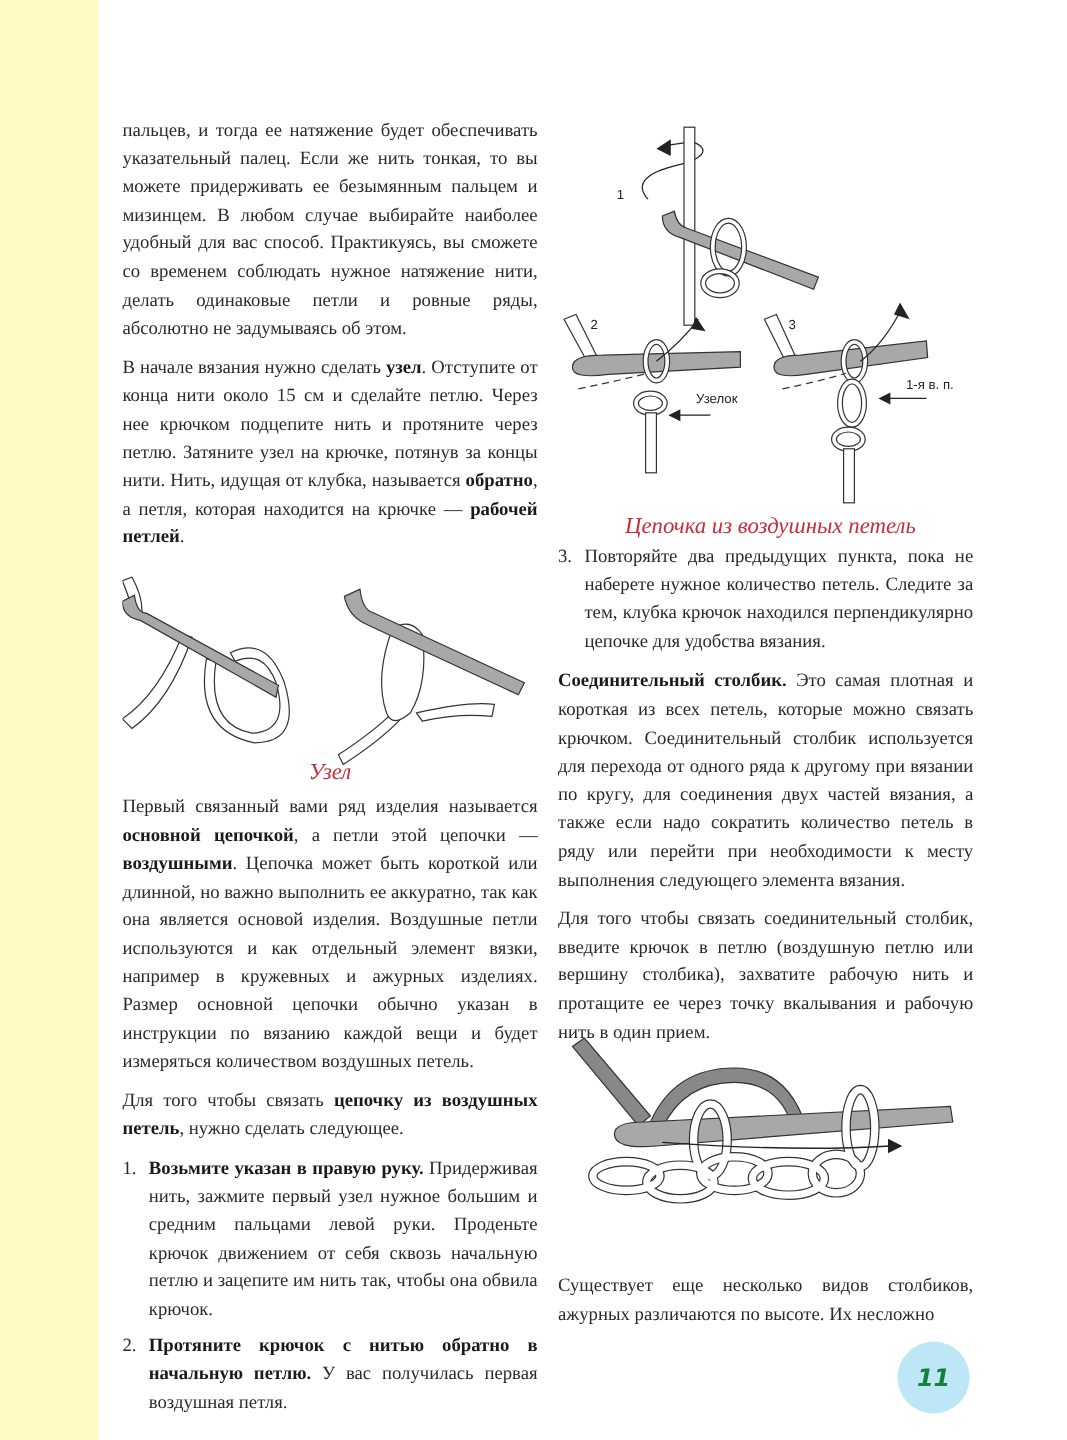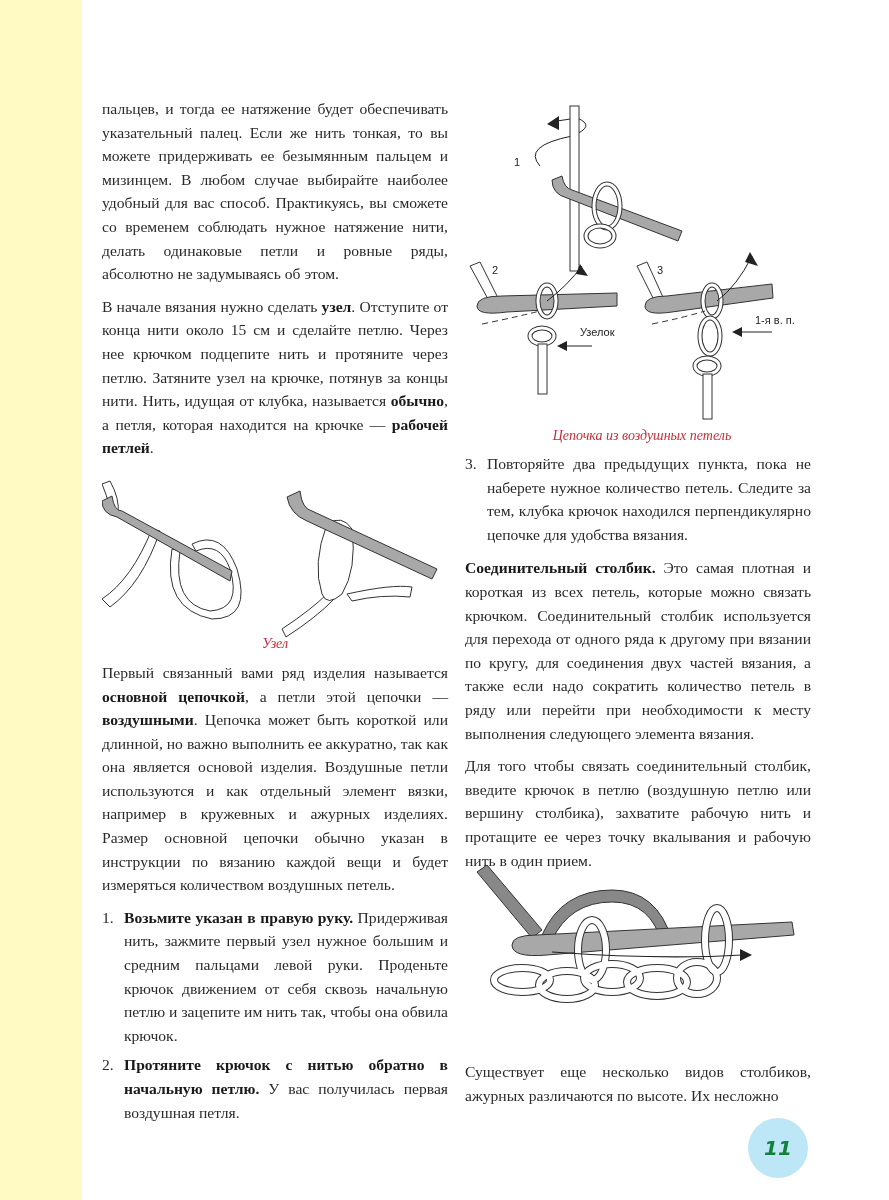--- a/index.html
+++ b/index.html
@@ -11,58 +11,59 @@
   }
   .side-band { position: absolute; left: 0; top: 0; width: 82px; height: 1200px; background: #fff9c4; }
   .col { position: absolute; width: 346px; font-size: 15.6px; line-height: 23.6px; text-align: justify; }
   .col-left { left: 102px; top: 97px; }
   .col-right { left: 465px; }
   p { margin: 0 0 9px 0; }
   b { font-weight: bold; color: #1a1a1a; }
   ol { margin: 0; padding: 0; list-style: none; }
   li { position: relative; padding-left: 22px; margin-bottom: 6px; }
   li .num { position: absolute; left: 0; top: 0; }
-  .caption { font-style: italic; color: #c62d3b; font-size: 14px; text-align: center; }
+  .caption { font-style: italic; color: #c62d3b; font-size: 19px; text-align: center; }
   .fig { position: absolute; }
   .fig svg { display: block; }
   .figlabel { font-family: "Liberation Sans", "DejaVu Sans", sans-serif; font-size: 11px; fill: #222; }
   .page-num {
     position: absolute; left: 748px; top: 1118px; width: 60px; height: 60px; border-radius: 50%;
     background: #bde6f7; display: flex; align-items: center; justify-content: center;
     font-family: "DejaVu Sans", sans-serif; font-style: italic; font-weight: bold; font-size: 20px; color: #15803d;
   }
 </style>
 </head>
 <body>
 
 <div class="side-band"></div>
 
 <div class="col col-left">
   <p>пальцев, и тогда ее натяжение будет обеспечивать указательный палец. Если же нить тонкая, то вы можете придерживать ее безымянным пальцем и мизинцем. В любом случае выбирайте наиболее удобный для вас способ. Практикуясь, вы сможете со временем соблюдать нужное натяжение нити, делать одинаковые петли и ровные ряды, абсолютно не задумываясь об этом.</p>
-  <p><span>В начале вязания нужно сделать </span><b>узел</b><span>. Отступите от конца нити около 15 см и сделайте петлю. Через нее крючком подцепите нить и протяните через петлю. Затяните узел на крючке, потянув за концы нити. Нить, идущая от клубка, называется </span><b>обычно</b><span>, а петля, которая находится на крючке — </span><b>рабочей петлей</b><span>.</span></p>
+  <p><span>В начале вязания нужно сделать </span><b>узел</b><span>. Отступите от конца нити около 15 см и сделайте петлю. Через нее крючком подцепите нить и протяните через петлю. Затяните узел на крючке, потянув за концы нити. Нить, идущая от клубка, называется </span><b>обратно</b><span>, а петля, которая находится на крючке — </span><b>рабочей петлей</b><span>.</span></p>
 
   <div style="height:182px; position:relative;">
     <svg width="346" height="182" viewBox="0 0 346 182">
       <g fill="#fff" stroke="#333" stroke-width="1">
         <path d="M0 130 Q30 110 50 60 L58 62 Q40 115 8 138 Z"></path>
         <path d="M70 80 Q60 140 110 150 Q150 150 135 100 Q120 60 90 75 L94 82 Q118 72 128 100 Q140 140 108 142 Q70 135 78 82 Z"></path>
         <path d="M0 15 Q10 40 8 45 L16 45 Q18 30 8 12 Z"></path>
       </g>
       <path d="M0 32 L10 27 Q12 42 20 42 L130 102 L128 112 L15 48 Q0 45 0 32 Z" fill="#a8a8a8" stroke="#333" stroke-width="1"></path>
       <g fill="#fff" stroke="#333" stroke-width="1">
         <path d="M180 160 Q210 140 225 125 L232 130 Q215 148 184 168 Z"></path>
         <path d="M220 125 Q210 95 225 55 Q240 45 250 60 Q255 100 240 125 Q225 138 220 125 Z"></path>
         <path d="M245 125 Q290 115 310 118 L308 128 Q280 125 250 132 Z"></path>
       </g>
       <path d="M185 28 L198 22 Q200 40 210 42 L335 100 L330 110 L205 52 Q188 45 185 28 Z" fill="#a8a8a8" stroke="#333" stroke-width="1"></path>
     </svg>
     <div class="caption" style="position:absolute; left:0; right:0; top:163px;">Узел</div>
   </div>
 
   <p style="margin-top:10px;"><span>Первый связанный вами ряд изделия называется </span><b>основной цепочкой</b><span>, а петли этой цепочки — </span><b>воздушными</b><span>. Цепочка может быть короткой или длинной, но важно выполнить ее аккуратно, так как она является основой изделия. Воздушные петли используются и как отдельный элемент вязки, например в кружевных и ажурных изделиях. Размер основной цепочки обычно указан в инструкции по вязанию каждой вещи и будет измеряться количеством воздушных петель.</span></p>
+  <p><span>Для того чтобы связать </span><b>цепочку из воздушных петель</b><span>, нужно сделать следующее.</span></p>
   <ol>
     <li><span class="num">1.</span><b>Возьмите указан в правую руку.</b><span> Придерживая нить, зажмите первый узел нужное большим и средним пальцами левой руки. Проденьте крючок движением от себя сквозь начальную петлю и зацепите им нить так, чтобы она обвила крючок.</span></li>
     <li><span class="num">2.</span><b>Протяните крючок с нитью обратно в начальную петлю.</b><span> У вас получилась первая воздушная петля.</span></li>
   </ol>
 </div>
 
 <div class="fig" style="left:462px; top:96px; width:360px; height:350px;">
   <svg width="360" height="330" viewBox="0 0 360 330">
 
     <text x="52" y="70" class="figlabel">1</text>

